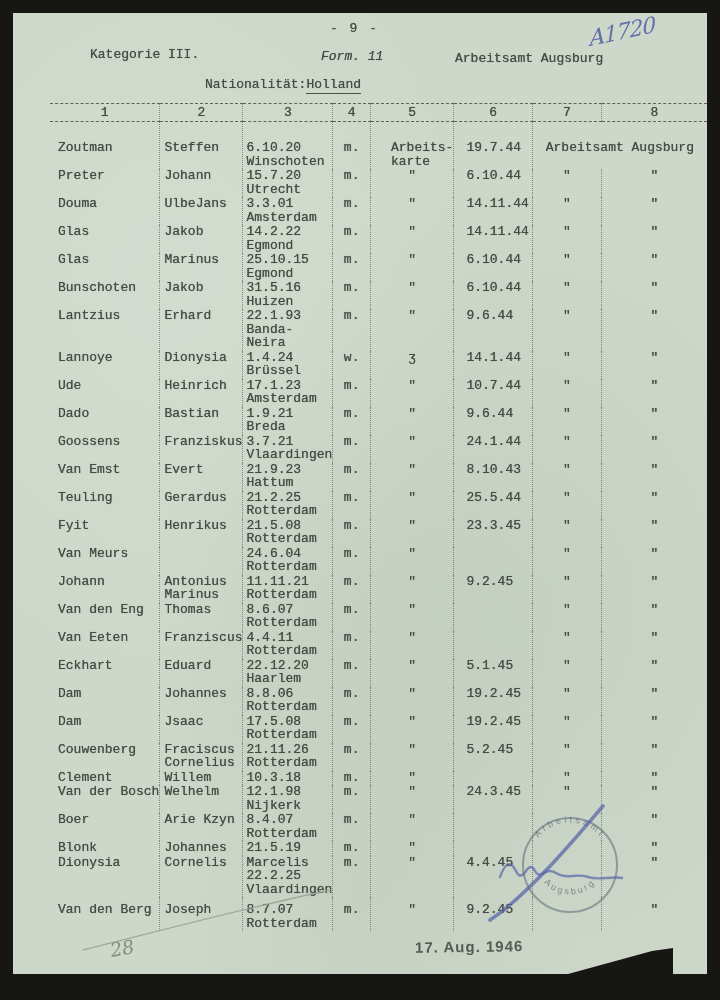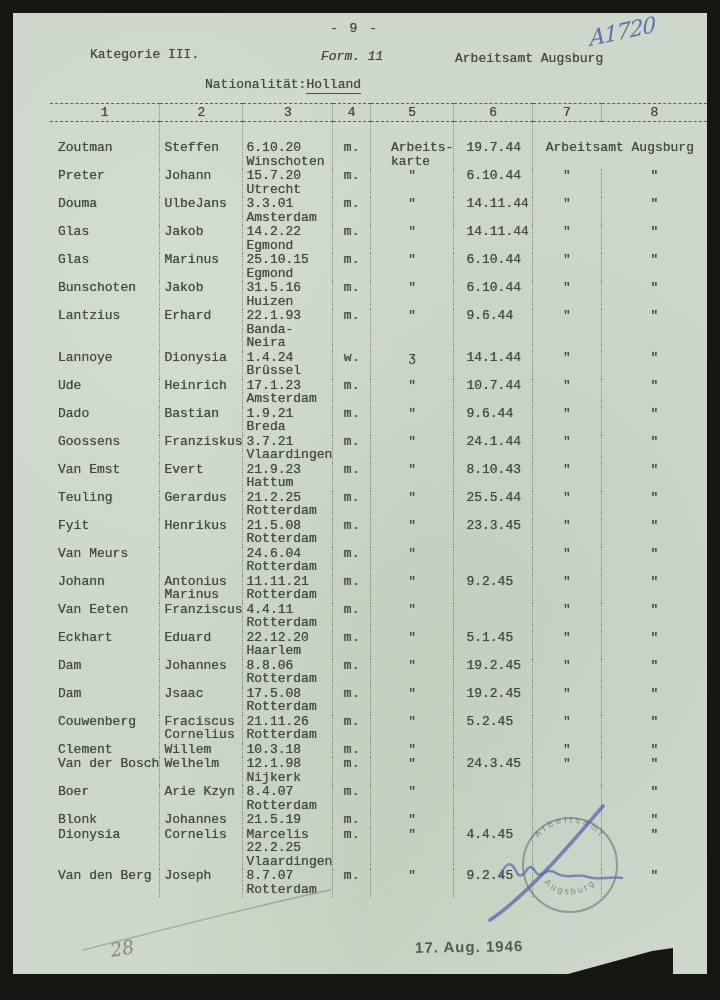--- a/index.html
+++ b/index.html
@@ -296,20 +296,31 @@
 Marinus</td>
           <td class="c3">11.11.21
 Rotterdam</td>
           <td class="c4">m.</td>
           <td class="c5">"</td>
           <td class="c6">9.2.45</td>
           <td class="c7">"</td>
           <td class="c8">"</td>
         </tr>
         <tr>
+          <td class="c1">Van den Eng</td>
+          <td class="c2">Thomas</td>
+          <td class="c3">8.6.07
+Rotterdam</td>
+          <td class="c4">m.</td>
+          <td class="c5">"</td>
+          <td class="c6"></td>
+          <td class="c7">"</td>
+          <td class="c8">"</td>
+        </tr>
+        <tr>
           <td class="c1">Van Eeten</td>
           <td class="c2">Franziscus</td>
           <td class="c3">4.4.11
 Rotterdam</td>
           <td class="c4">m.</td>
           <td class="c5">"</td>
           <td class="c6"></td>
           <td class="c7">"</td>
           <td class="c8">"</td>
         </tr>

